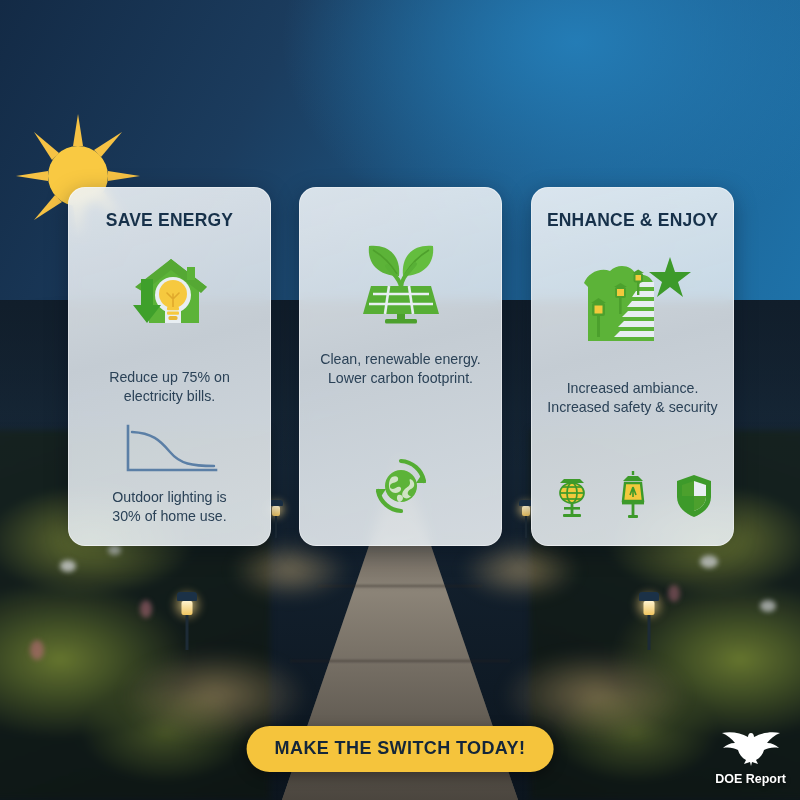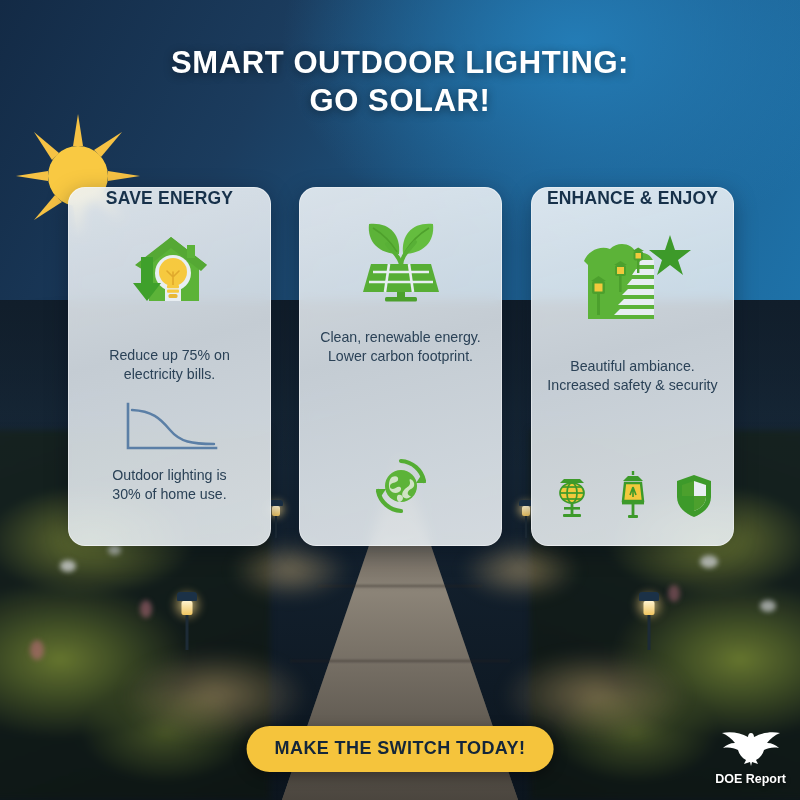--- a/index.html
+++ b/index.html
@@ -109,20 +109,21 @@
   
   #cards { position:absolute; left:0; top:187px; width:800px; height:360px; }
   .card {
     position:absolute; top:0; width:203px; height:359px;
     border-radius:17px;
     background:linear-gradient(165deg, rgba(238,243,247,.90) 0%, rgba(226,233,239,.86) 45%, rgba(232,238,242,.90) 100%);
     backdrop-filter:blur(6px);
     box-shadow:0 6px 22px rgba(4,12,22,.35);
     border:1px solid rgba(255,255,255,.42);
     display:flex; flex-direction:column; align-items:center;
+    padding-top:22px;
   }
   .card.c1 { left:68px; }
   .card.c2 { left:299px; }
   .card.c3 { left:531px; }
   .card-title {
     color:#17314a; font-weight:bold; font-size:17.5px; letter-spacing:.2px;
     text-align:center; white-space:nowrap;
   }
   .card-icon { margin-top:22px; display:flex; align-items:center; justify-content:center; }
   .card-text {
@@ -222,24 +223,20 @@
         <path d="M126 64 L94 69 L94 59 Z"></path>
         <path d="M20 20 L45 41 L38 48 Z"></path>
         <path d="M108 108 L83 87 L90 80 Z"></path>
         <path d="M108 20 L87 45 L80 38 Z"></path>
         <path d="M20 108 L41 83 L48 90 Z"></path>
       </g>
       <circle cx="64" cy="64" r="30" fill="#f9c942"></circle>
     </svg>
   </div>
 
-  <div id="title">
-    <div>SMART OUTDOOR LIGHTING:</div>
-    <div>GO SOLAR!</div>
-  </div>
 
   <div id="cards">
 
     <div class="card c1">
       <div class="card-title">SAVE ENERGY</div>
 
       <div class="card-icon">
         <svg width="86" height="76" viewBox="0 0 86 76">
 
           <path d="M44 6 L80 34 L72 34 L72 70 L22 70 L22 34 L14 34 Z" fill="#5cb338"></path>
@@ -360,21 +357,21 @@
           <g>
             <rect x="63" y="28" width="2.4" height="14" fill="#4ca02d"></rect>
             <rect x="59.5" y="20" width="9.5" height="9.5" rx="2" fill="#4ca02d"></rect>
             <rect x="61.5" y="22" width="5.5" height="5.5" fill="#f2c93c"></rect>
             <path d="M58.5 20 L70 20 L64.2 16.5 Z" fill="#4ca02d"></path>
           </g>
         </svg>
       </div>
 
       <div class="card-text primary">
-        <div>Beautiful ambiance.</div>
+        <div>Increased ambiance.</div>
         <div>Increased safety &amp; security</div>
       </div>
 
       <div class="sub-icons">
         <span>
           <svg width="40" height="46" viewBox="0 0 40 46">
             <path d="M8 10 L32 10 L28 6 L12 6 Z" fill="#3d9a2a"></path>
             <ellipse cx="20" cy="20" rx="12" ry="10" fill="#f2c93c"></ellipse>
             <g stroke="#3d9a2a" stroke-width="1.7" fill="none">
               <ellipse cx="20" cy="20" rx="12" ry="10"></ellipse>

